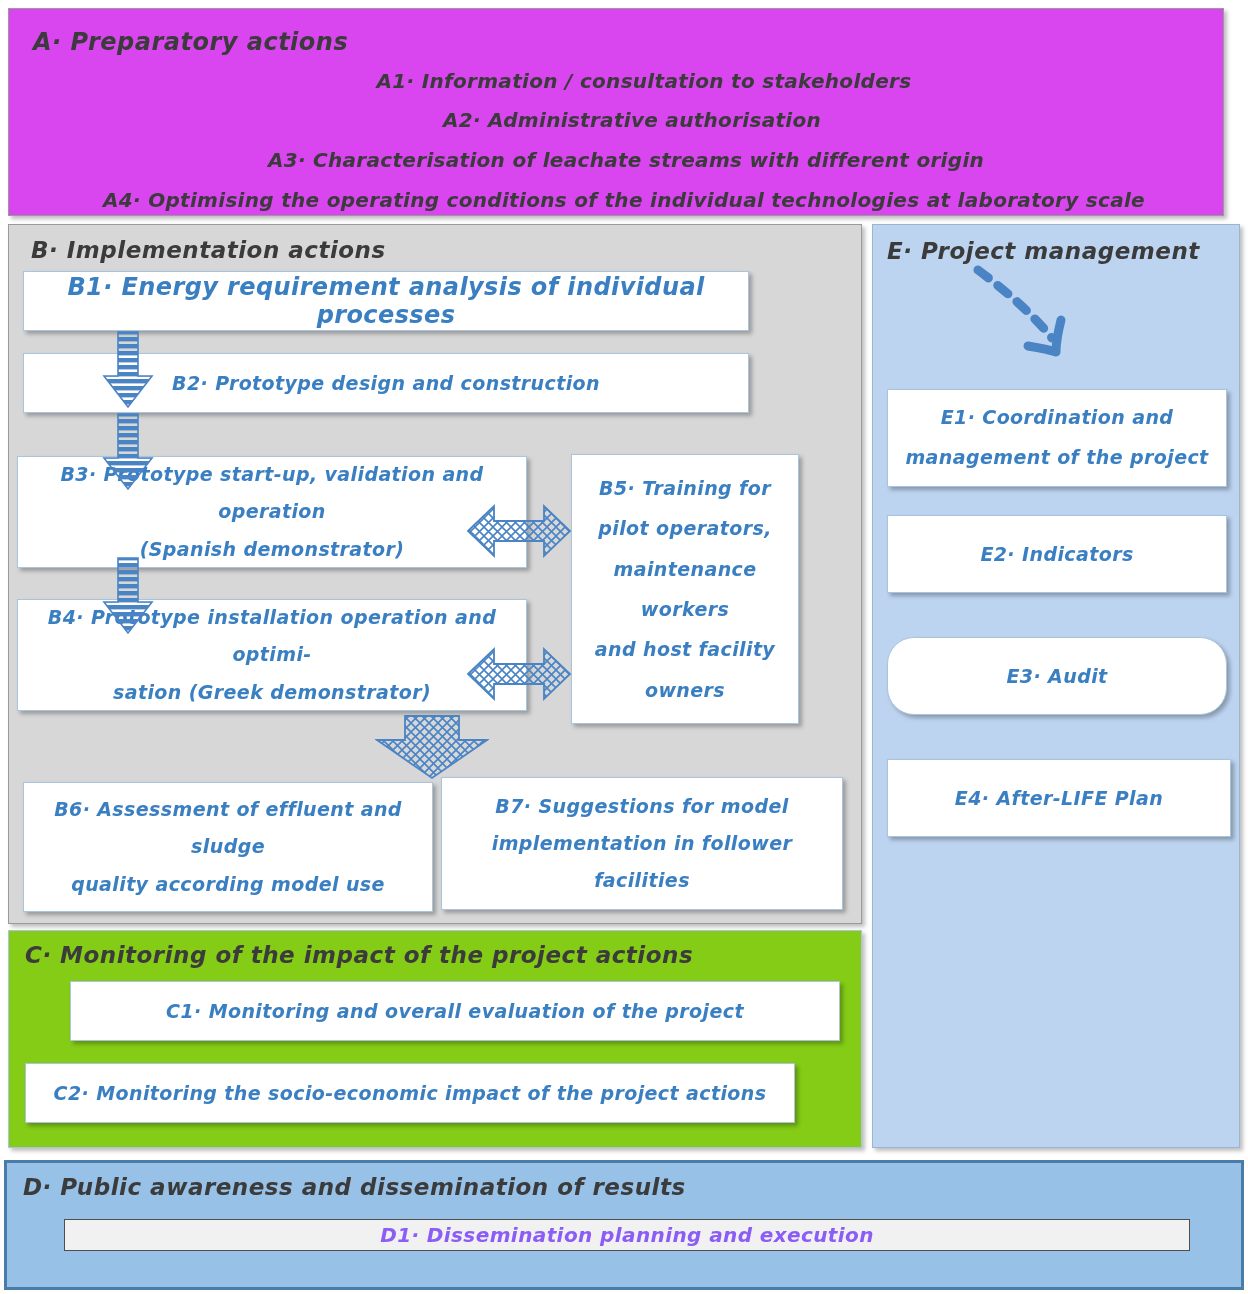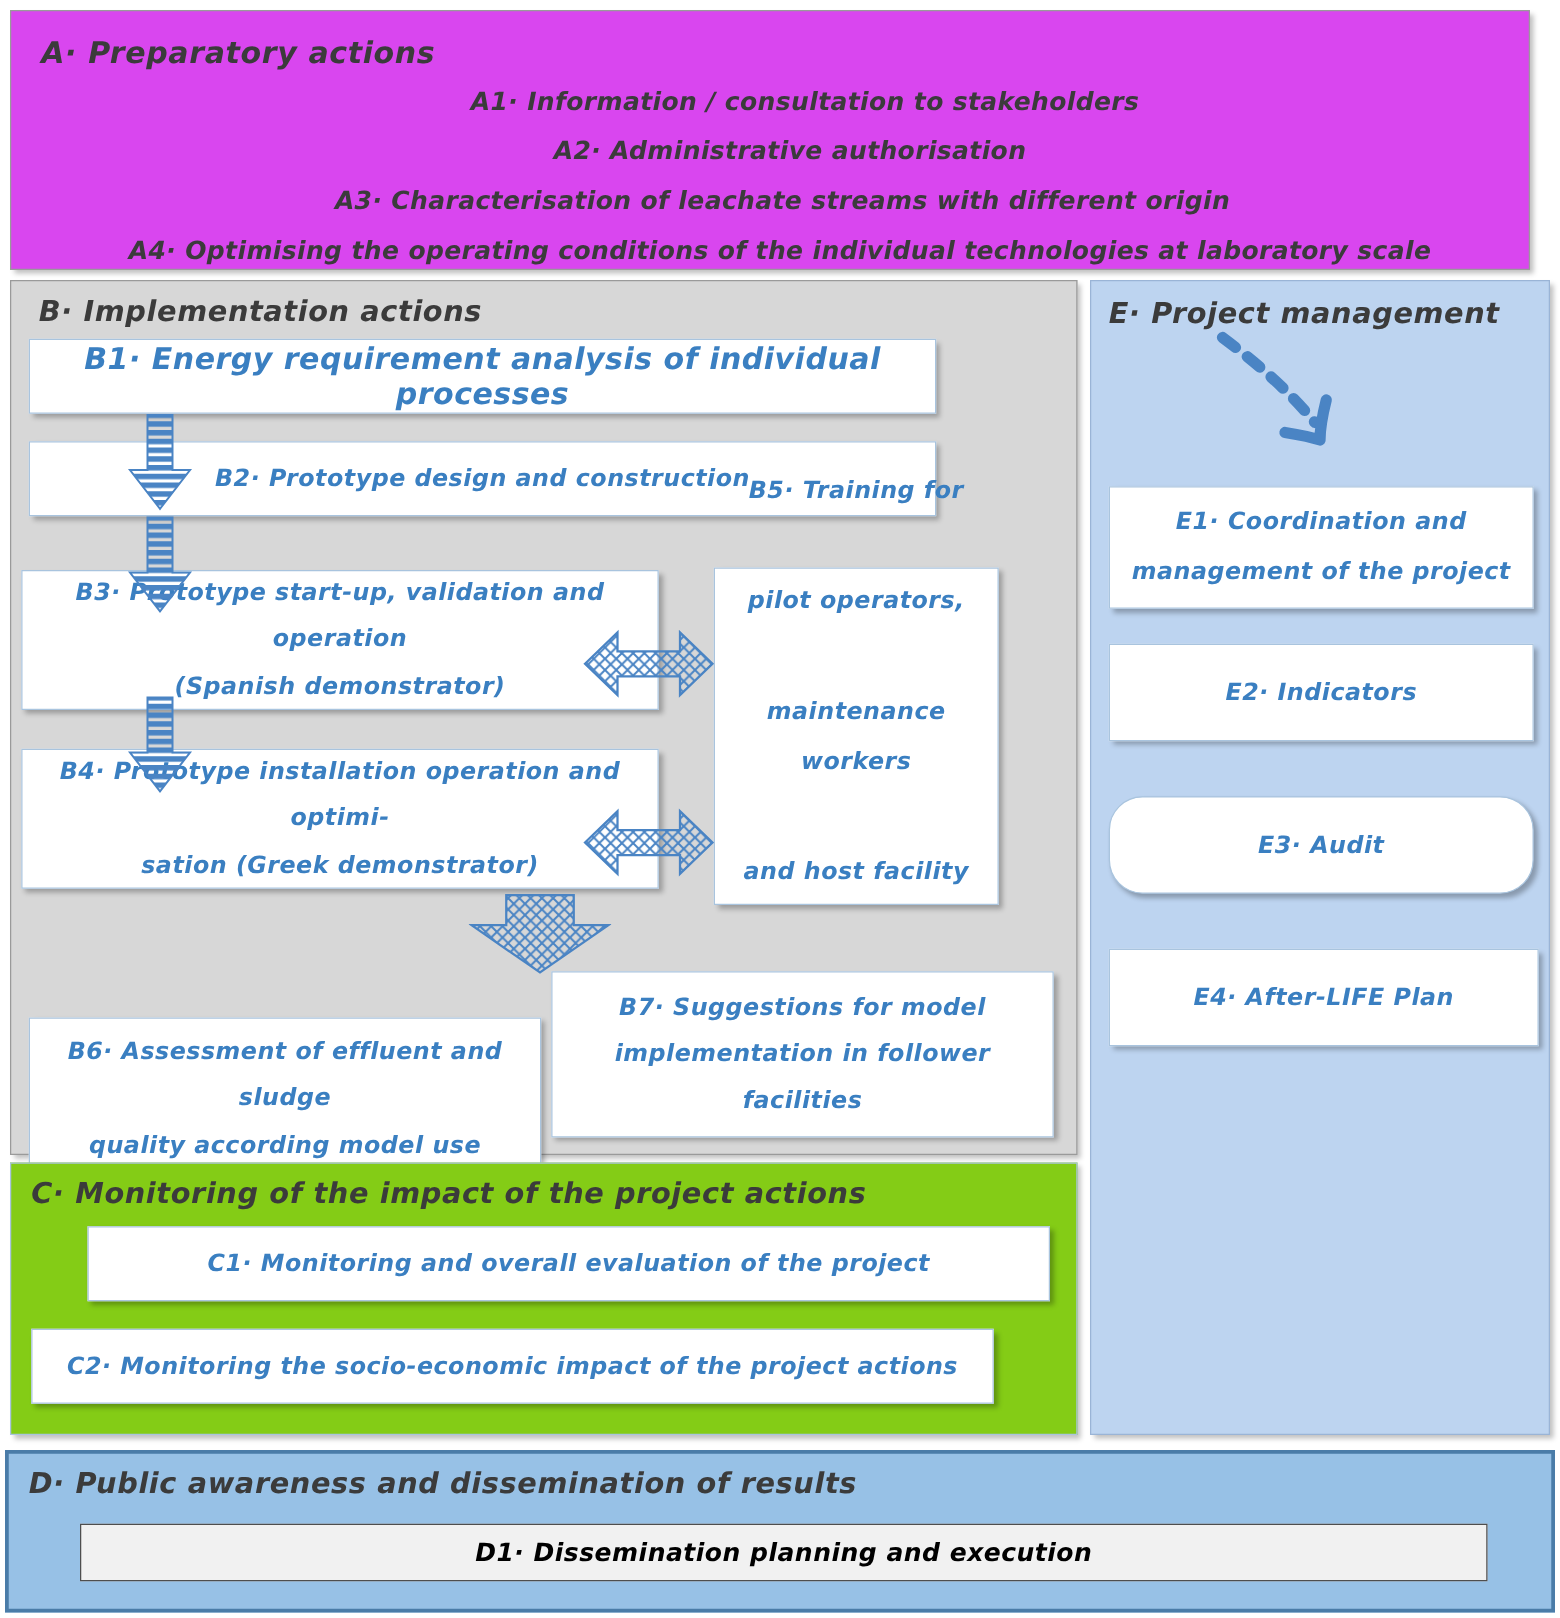--- a/index.html
+++ b/index.html
@@ -77,22 +77,22 @@
     background: #d7d7d7;
   }
   #panel-b .panel-title {
     position: absolute; left: 22px; top: 12px; font-size: 23px;
   }
 
   #b1 { left: 14px;  top: 46px;  width: 726px; height: 60px; font-size: 24px; }
   #b2 { left: 14px;  top: 128px; width: 726px; height: 60px; font-size: 19px; }
   #b3 { left: 8px;   top: 231px; width: 510px; height: 112px; font-size: 19px; }
   #b4 { left: 8px;   top: 374px; width: 510px; height: 112px; font-size: 19px; }
-  #b5 { left: 562px; top: 229px; width: 228px; height: 270px; font-size: 19px; gap: 48px; }
-  #b6 { left: 14px;  top: 557px; width: 410px; height: 130px; font-size: 19px; margin-top: 32px; }
+  #b5 { left: 562px; top: 229px; width: 228px; height: 270px; font-size: 19px; }
+  #b6 { left: 14px;  top: 557px; width: 410px; height: 130px; font-size: 19px; }
   #b7 { left: 432px; top: 552px; width: 402px; height: 133px; font-size: 19px; }
 
   #b3 .line, #b4 .line, #b6 .line, #b7 .line { line-height: 1.95; }
   #b5 .line { line-height: 2.12; }
 
   
   #panel-c {
     left: 8px; top: 930px; width: 854px; height: 218px;
     background: #84cc16; border-color: #a9c4de;
   }
@@ -105,23 +105,23 @@
   
   #panel-d {
     left: 4px; top: 1160px; width: 1240px; height: 130px;
     background: #97c1e6; border: 3px solid #4a7ca8;
     box-shadow: none;
   }
   #panel-d .panel-title {
     position: absolute; left: 16px; top: 11px; font-size: 23px;
   }
   #d1 {
-    left: 57px; top: 56px; width: 1126px; height: 46px;
+    left: 57px; top: 56px; width: 1126px; height: 32px;
     background: #f1f1f1; border: 1px solid #4e4e4e;
-    color: #000000; font-size: 20px; box-shadow: none;
+    color: #8b5cf6; font-size: 20px; box-shadow: none;
   }
 
   
   #panel-e {
     left: 872px; top: 224px; width: 368px; height: 924px;
     background: #bdd4f0; border-color: #9ab4d6;
   }
   #panel-e .panel-title {
     position: absolute; left: 14px; top: 13px; font-size: 23px;
   }

